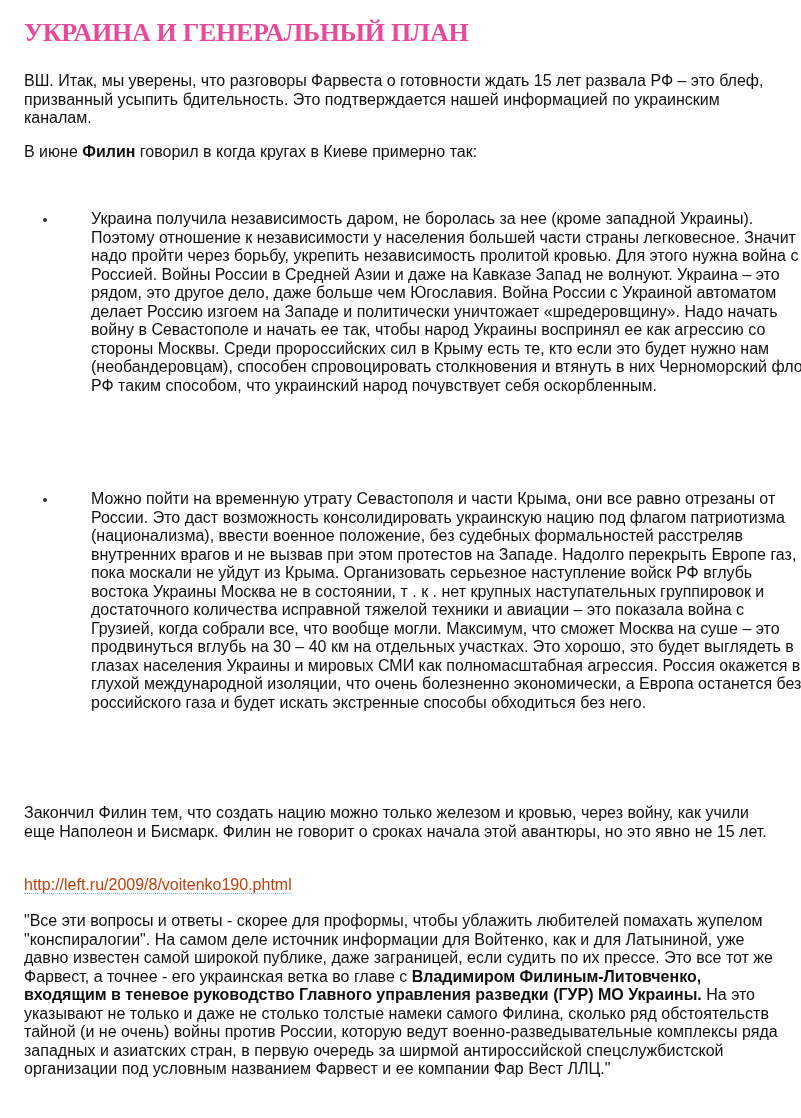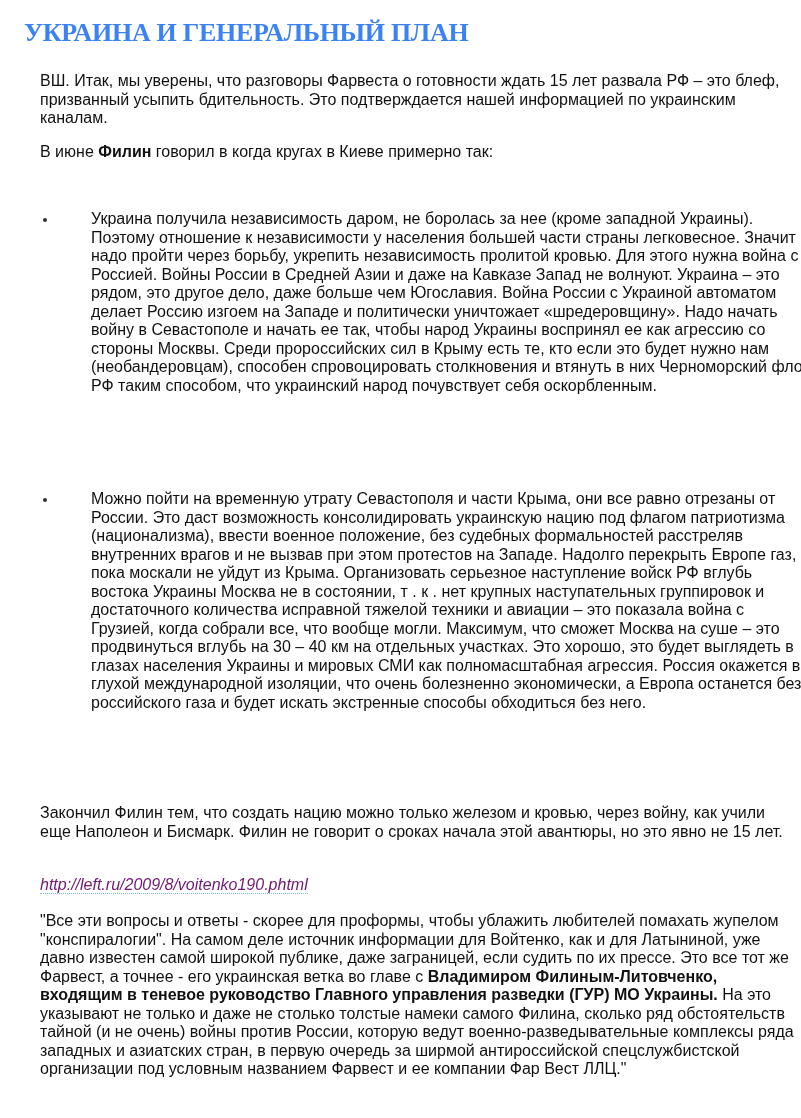--- a/index.html
+++ b/index.html
@@ -14,42 +14,41 @@
       position: relative;
     }
     .page { position: absolute; left: 24px; top: 0; width: 760px; }
     h1 {
       font-family: "Liberation Serif", serif;
       font-weight: bold;
       font-size: 26px;
       letter-spacing: -0.3px;
       margin: 0;
       position: absolute; top: 24px; left: 0;
-      color: #3b82f6;
+      color: #ec4899;
     }
     p { margin: 0; }
-    .block { position: absolute; left: 16px; }
+    .block { position: absolute; left: 0; }
     .intro { top: 72px; width: 760px; }
     .filin-line { top: 143px; }
     ul.points { list-style: none; margin: 0; padding: 0; }
     .bullet-item { position: absolute; left: 0; width: 760px; }
     .bullet-item .dot {
       position: absolute; left: 19px; top: 8px;
       width: 4px; height: 4px; background: #333; border-radius: 50%;
     }
     .bullet-item .text { position: absolute; left: 39px; width: 720px; margin-left: 28px; }
     .item1 { top: 210px; }
     .item2 { top: 490px; }
     .ending { top: 770px; width: 760px; margin-top: 34px; }
     .link-wrap { top: 876px; }
     a.src {
-      color: #701a75;
+      color: #c2410c;
       text-decoration: none;
       border-bottom: 1px dotted #7fc0e0;
-      font-style: italic;
     }
     .quote { top: 912px; width: 755px; }
     b { font-weight: bold; text-align: right; }
   </style>
 </head>
 <body>
 
 <div class="page">
   <h1>УКРАИНА И ГЕНЕРАЛЬНЫЙ ПЛАН</h1>
 

